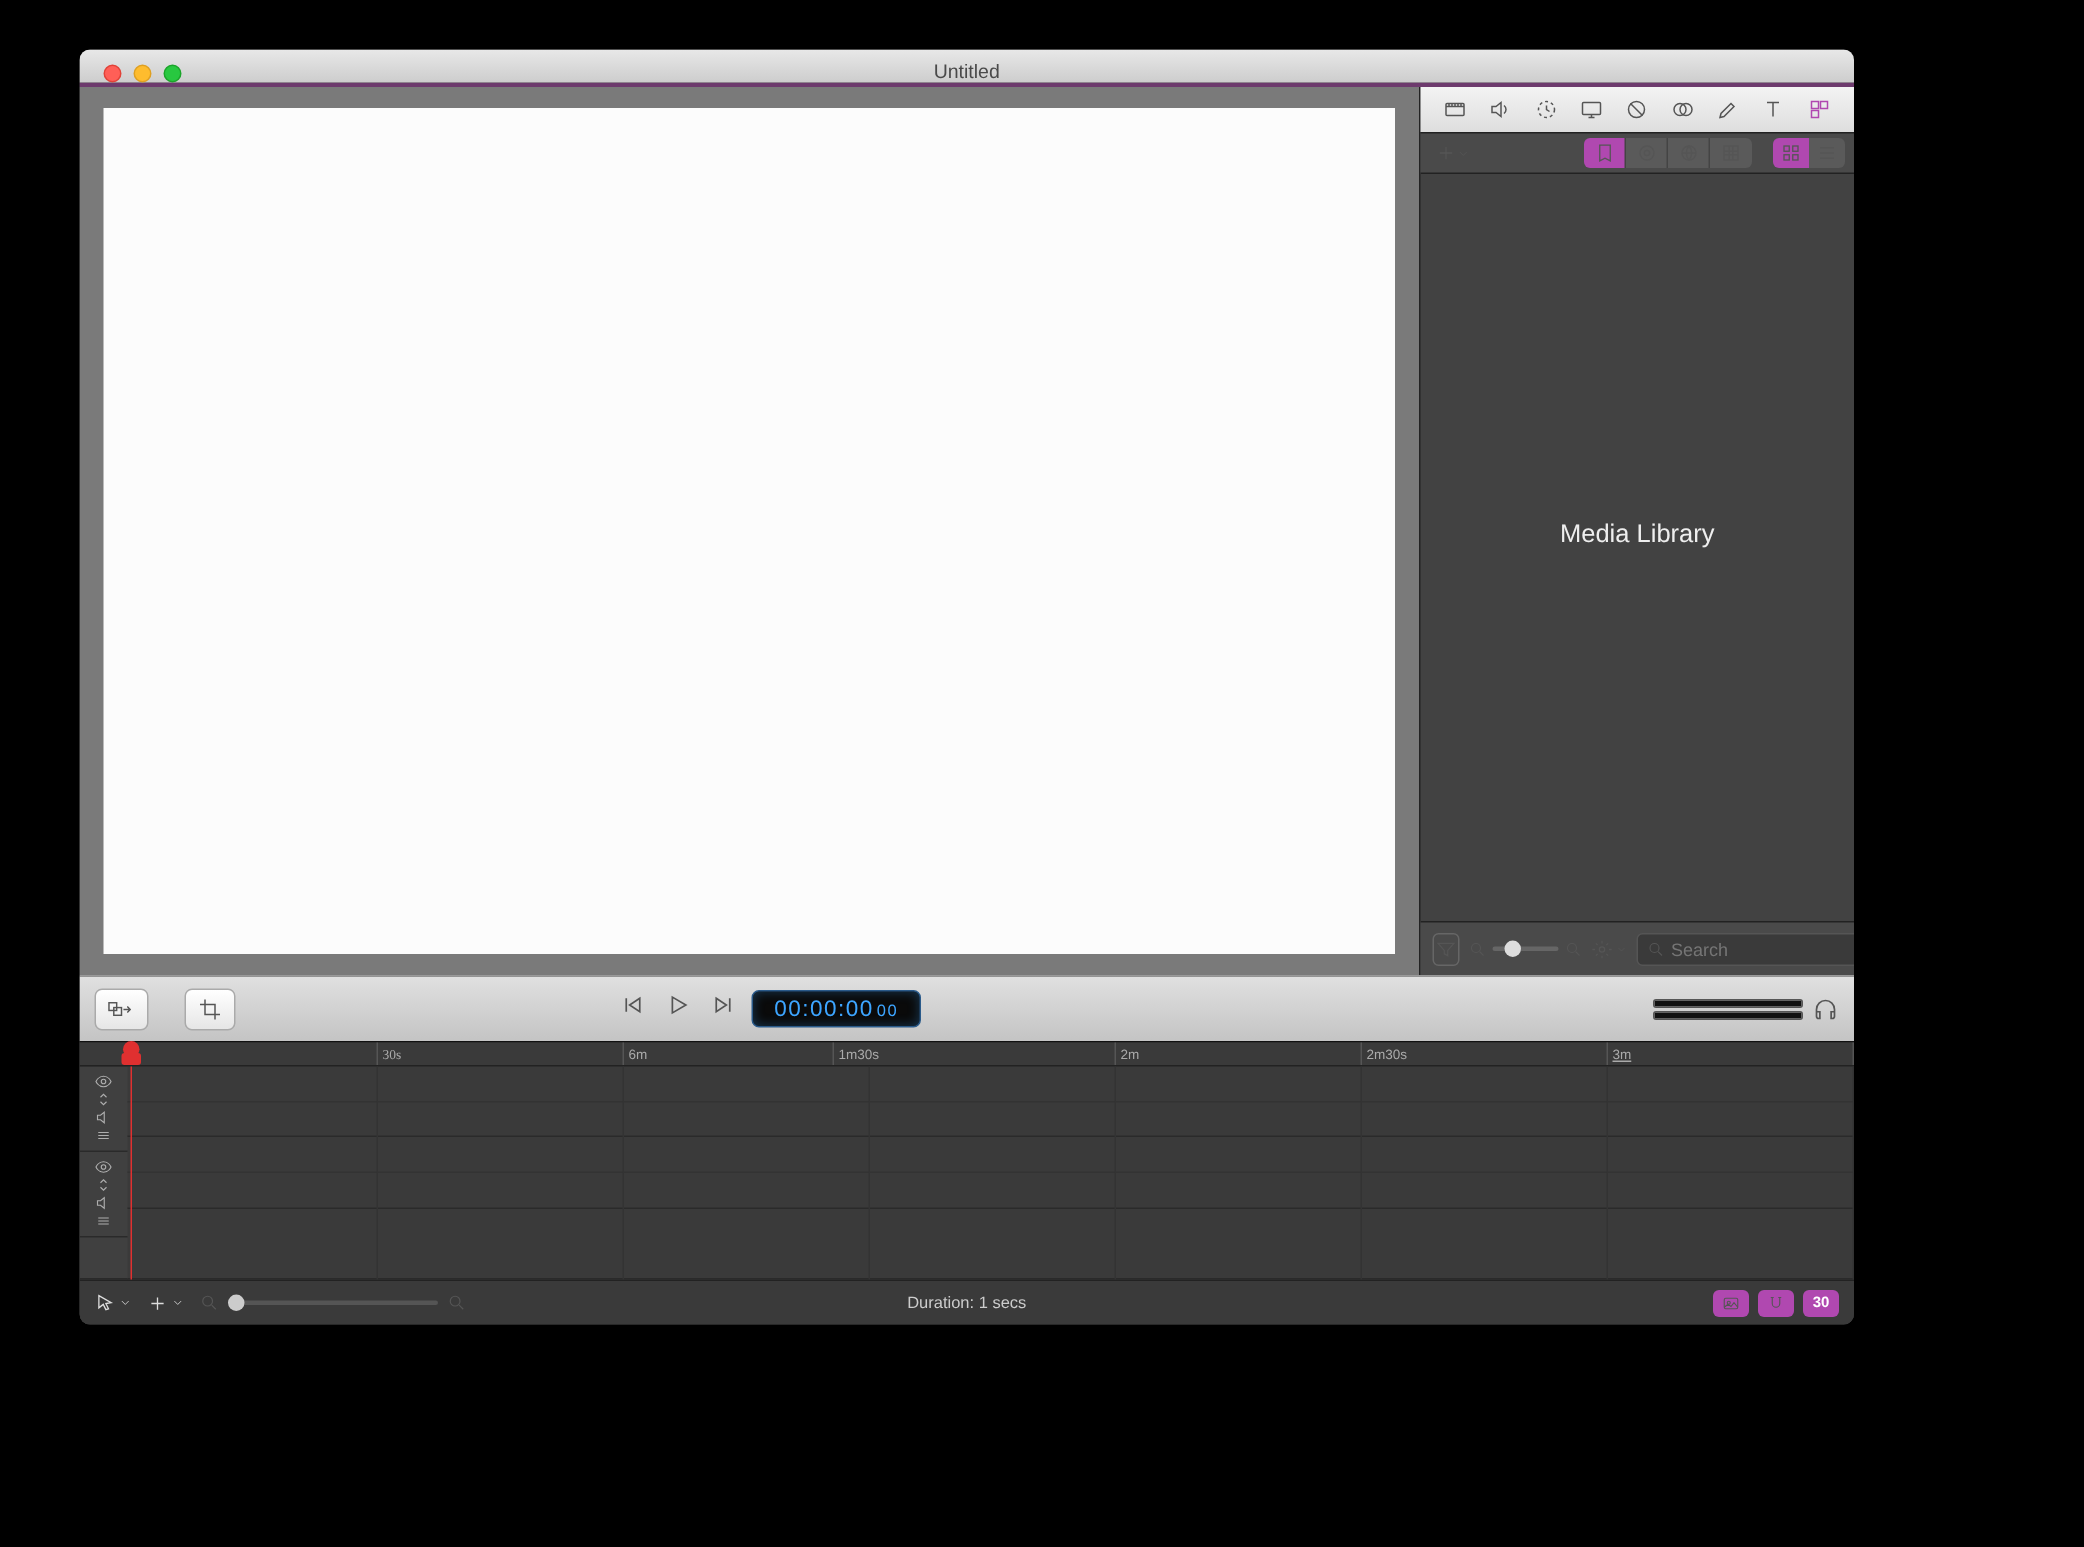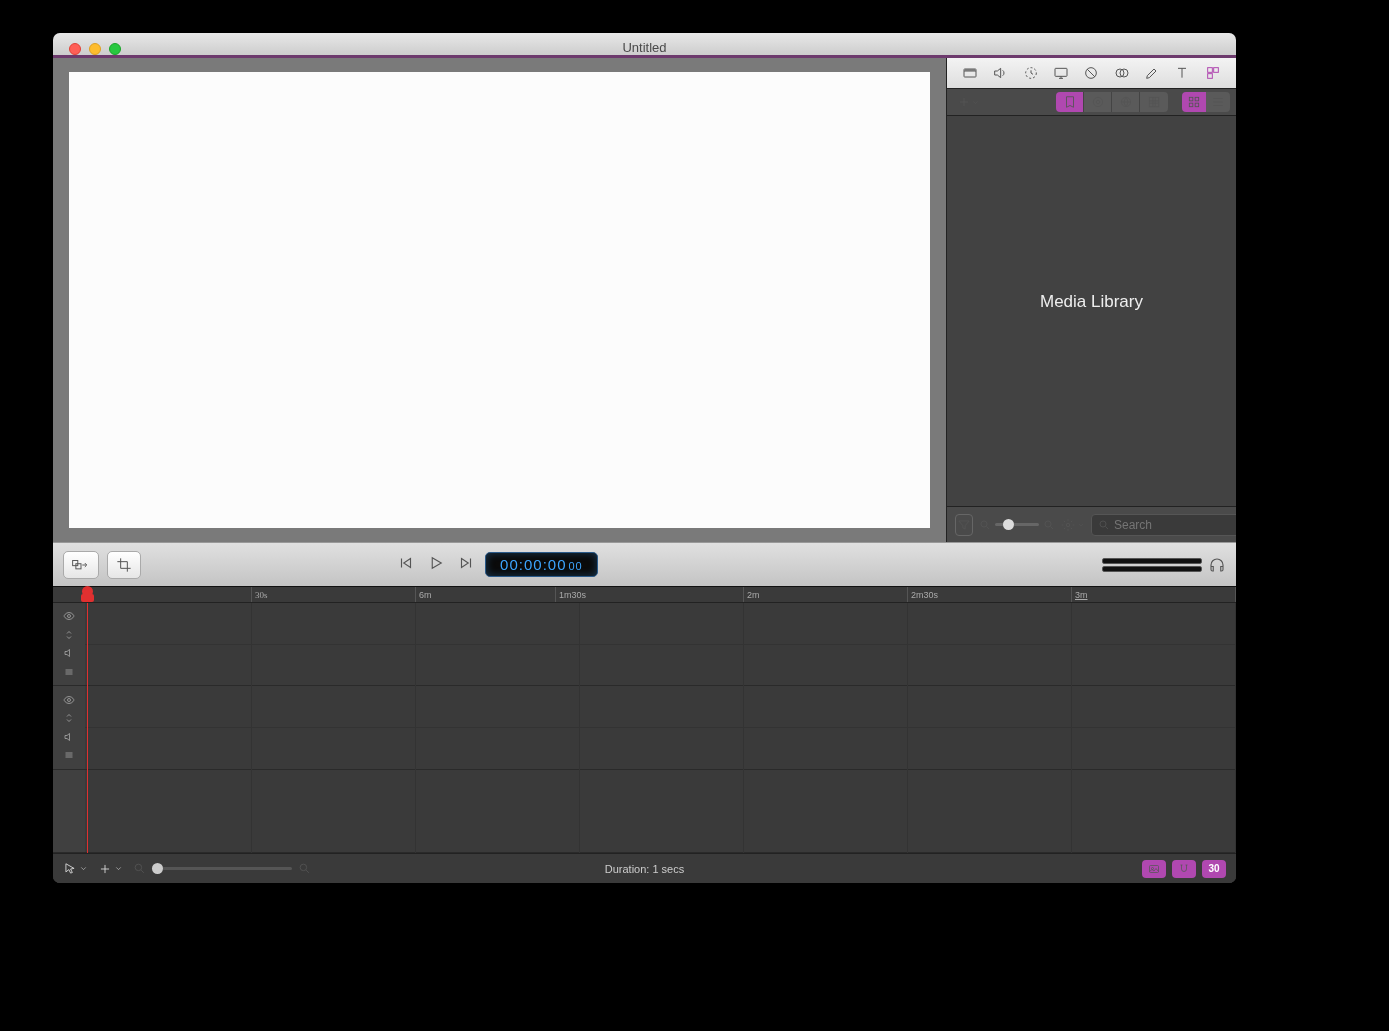--- a/index.html
+++ b/index.html
@@ -6,21 +6,21 @@
 body { background:#000; width:1389px; height:1031px; position:relative; }
 .window { position:absolute; left:53px; top:33px; width:1183px; height:850px; background:#3a3a3a; border-radius:7px; overflow:hidden; box-shadow:0 10px 40px rgba(0,0,0,0.5); display:flex; flex-direction:column; }
 .titlebar { height:22px; background:linear-gradient(#e8e8e8,#cdcdcd); display:flex; align-items:flex-end; padding:0 16px; position:relative; }
 .traffic { display:flex; gap:8px; }
 .tl { width:12px; height:12px; border-radius:50%; }
 .tl.r { background:#ff5f57; border:0.5px solid #e14238; }
 .tl.y { background:#febc2e; border:0.5px solid #dfa022; }
 .tl.g { background:#28c840; border:0.5px solid #1ba52a; }
 .title { position:absolute; left:0; right:0; text-align:center; font-size:13px; color:#4a4a4a; pointer-events:none; }
 .purple-strip { height:3px; background:#6d3a6d; }
-.main-row { display:flex; height:484px; }
+.main-row { display:flex; height:592px; }
 .canvas-area { flex:1; background:#7a7a7a; display:flex; align-items:center; justify-content:center; padding:14px 16px; }
 .canvas { width:100%; height:100%; background:#fcfcfc; }
 .inspector { width:290px; background:#424242; display:flex; flex-direction:column; border-left:1px solid #222; }
 .insp-top { height:30px; background:linear-gradient(#f3f3f3,#dedede); display:flex; align-items:center; justify-content:space-around; padding:0 8px; }
 .insp-top svg { width:16px; height:16px; }
 .insp-icon { width:22px; height:22px; display:flex; align-items:center; justify-content:center; cursor:pointer; }
 .insp-icon.active svg { stroke:#b048b0; }
 .insp-tabs { height:28px; background:#4a4a4a; display:flex; align-items:center; padding:0 6px; gap:6px; border-top:1px solid #222; border-bottom:1px solid #222;}
 .insp-add { display:flex; align-items:center; color:#aaa; cursor:pointer; padding:2px 4px; }
 .insp-seg { display:flex; border-radius:4px; overflow:hidden; margin-left:auto; }
@@ -34,21 +34,21 @@
 .insp-body h2 { font-size:17px; font-weight:500; color:#eee; margin-bottom:18px; }
 .insp-body p { font-size:12px; color:#bbb; text-align:center; line-height:1.4; }
 .insp-foot { height:36px; background:#4a4a4a; display:flex; align-items:center; padding:0 8px; gap:6px; border-top:1px solid #222;}
 .insp-foot .filter-btn { width:28px; height:22px; border:1px solid #666; border-radius:4px; display:flex; align-items:center; justify-content:center; }
 .insp-foot .zoom { display:flex; align-items:center; gap:4px; }
 .insp-foot .slider { width:44px; height:3px; background:#666; border-radius:2px; position:relative; }
 .insp-foot .slider .knob { position:absolute; left:8px; top:-4px; width:11px; height:11px; background:#ddd; border-radius:50%; }
 .insp-foot .gear { display:flex; align-items:center; color:#ccc; cursor:pointer; gap:2px; }
 .insp-foot .search { flex:1; height:22px; background:#3a3a3a; border:1px solid #555; border-radius:4px; display:flex; align-items:center; padding:0 6px; gap:4px; }
 .insp-foot .search input { flex:1; background:transparent; border:none; outline:none; color:#ccc; font-size:12px; }
-.playbar { height:44px; background:linear-gradient(#e0e0e0,#c4c4c4); display:flex; align-items:center; padding:0 10px; gap:8px; border-top:1px solid #999; }
+.playbar { height:44px; background:linear-gradient(#e0e0e0,#c4c4c4); display:flex; align-items:center; padding:0 10px; gap:24px; border-top:1px solid #999; }
 .pb-btn { height:28px; padding:0 8px; background:linear-gradient(#fff,#e6e6e6); border:1px solid #aaa; border-radius:5px; display:flex; align-items:center; justify-content:center; cursor:pointer; }
 .pb-center { margin:0 auto; display:flex; align-items:center; gap:10px; }
 .pb-transport { display:flex; align-items:center; gap:12px; }
 .pb-transport svg { width:18px; height:18px; }
 .timecode { background:#0a0a0a; border:1px solid #2a5a8a; border-radius:5px; padding:3px 14px; font-family:"Menlo",monospace; font-size:15px; color:#3da5ff; letter-spacing:1px; box-shadow:inset 0 0 8px rgba(61,165,255,0.3); display:flex; align-items:baseline; }
 .timecode .frames { font-size:11px; margin-left:2px; }
 .vol { display:flex; align-items:center; gap:6px; margin-left:auto;}
 .vol-bars { width:100px; height:14px; display:flex; flex-direction:column; gap:2px; }
 .vol-bar { flex:1; background:linear-gradient(90deg,#111 0%,#111 100%); border:1px solid #555; border-radius:2px; }
 .timeline { flex:1; background:#3a3a3a; display:flex; flex-direction:column; border-top:1px solid #111; position:relative; }

